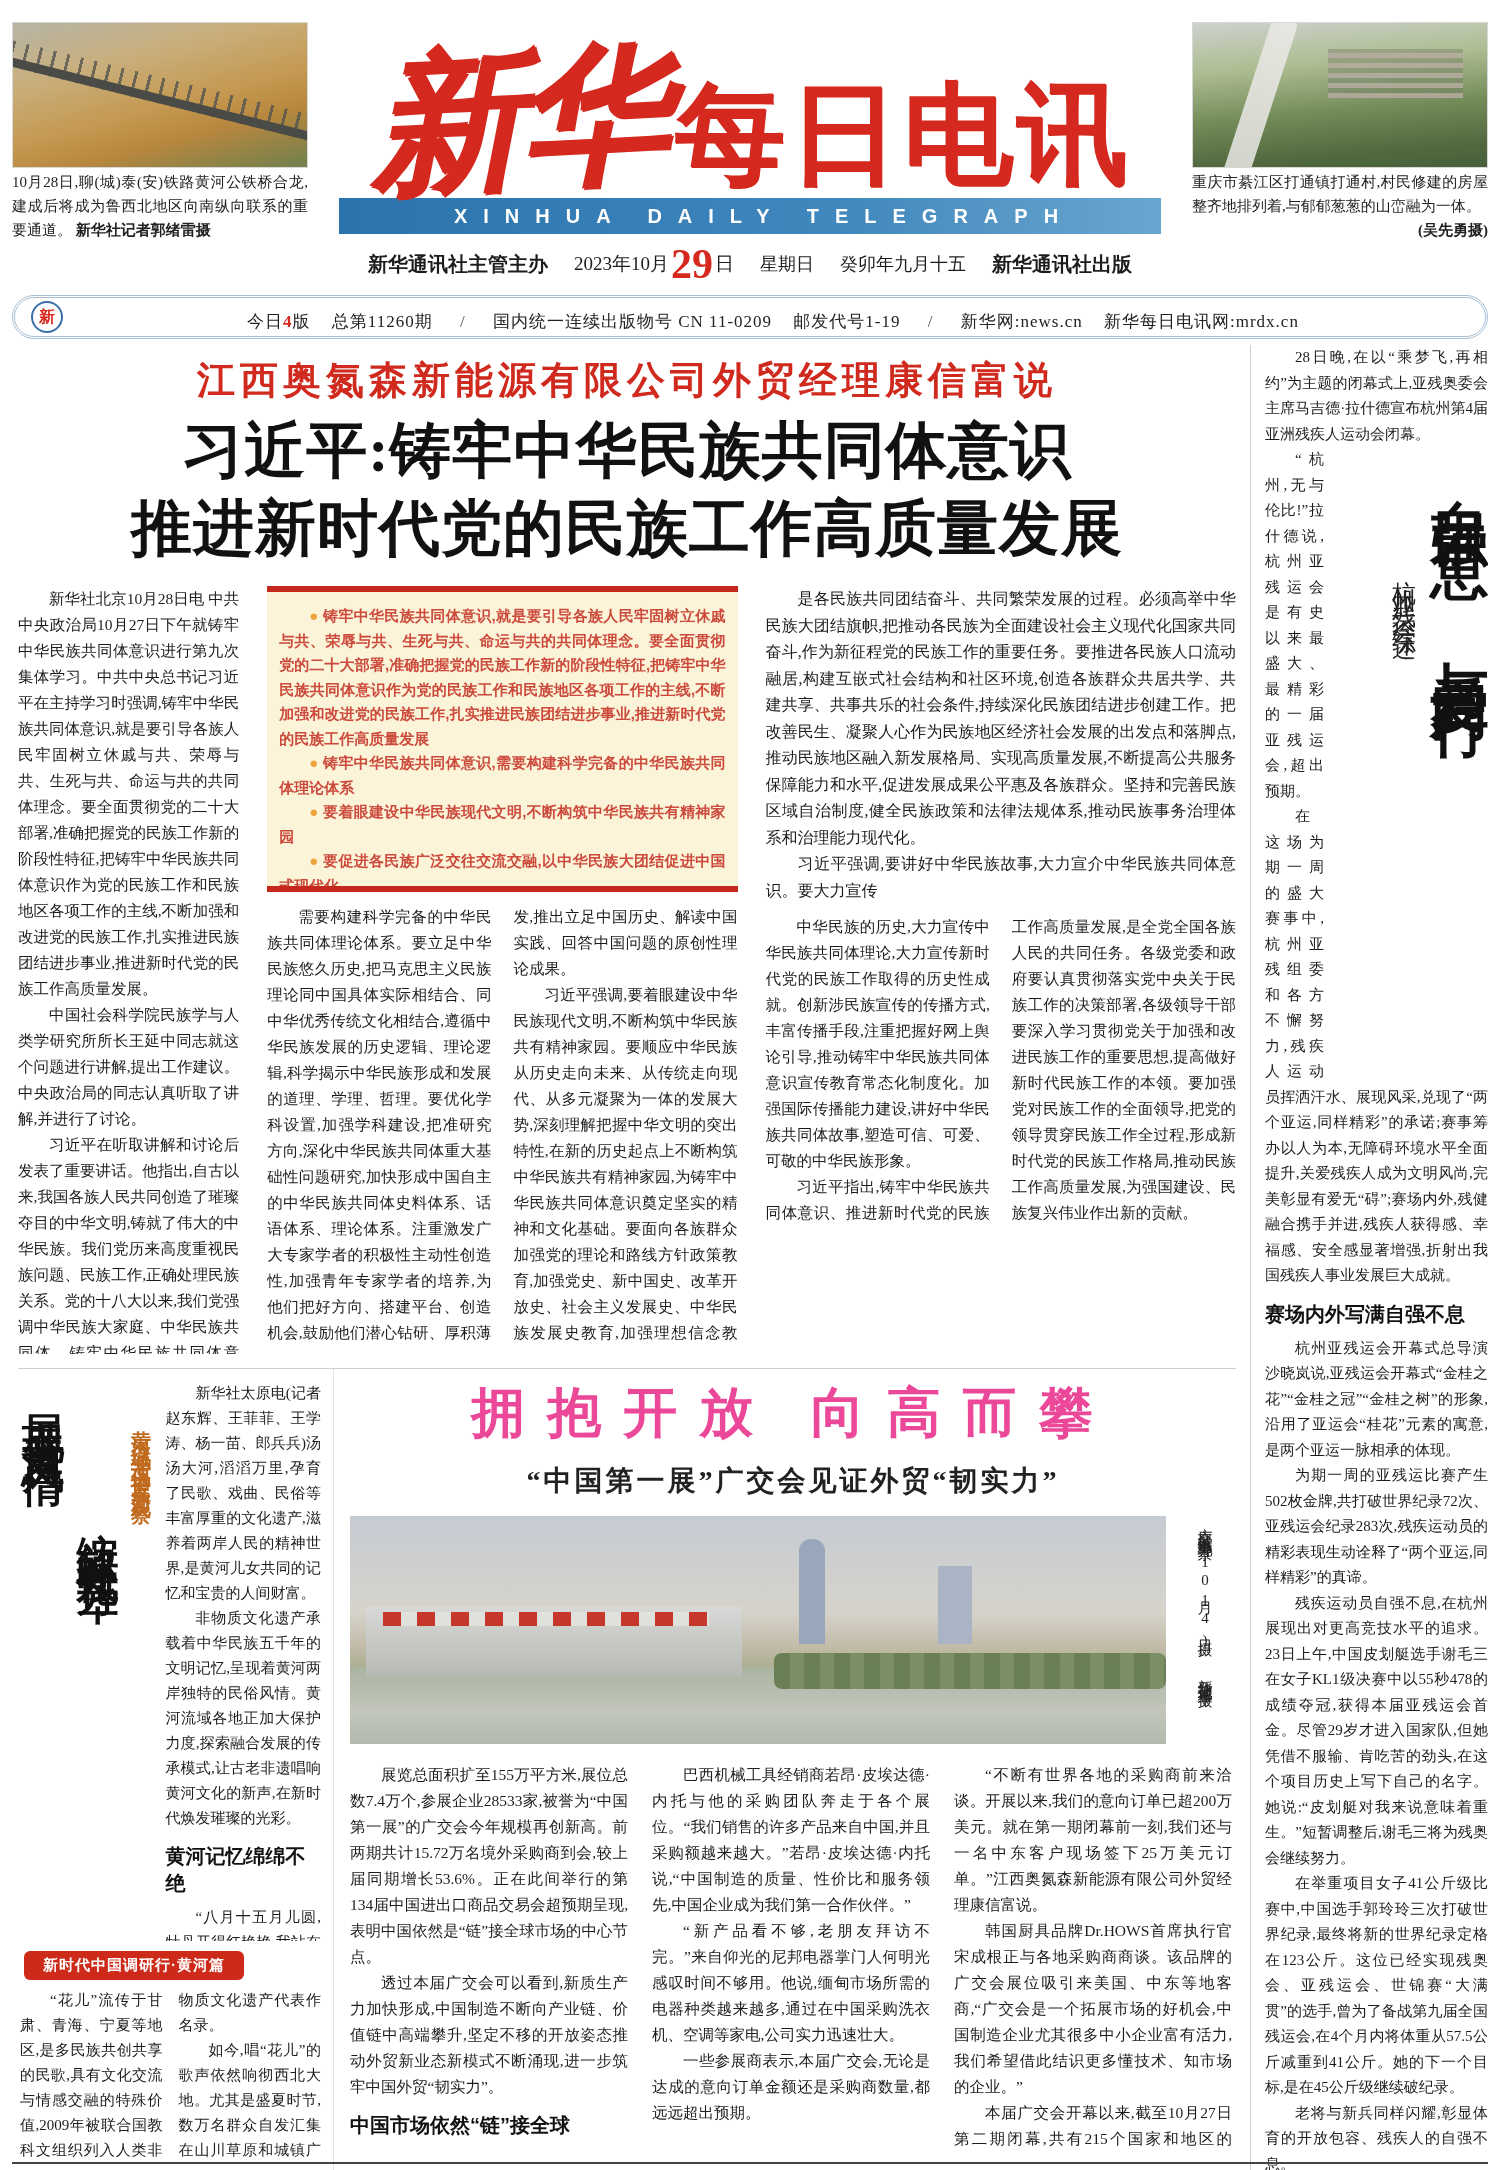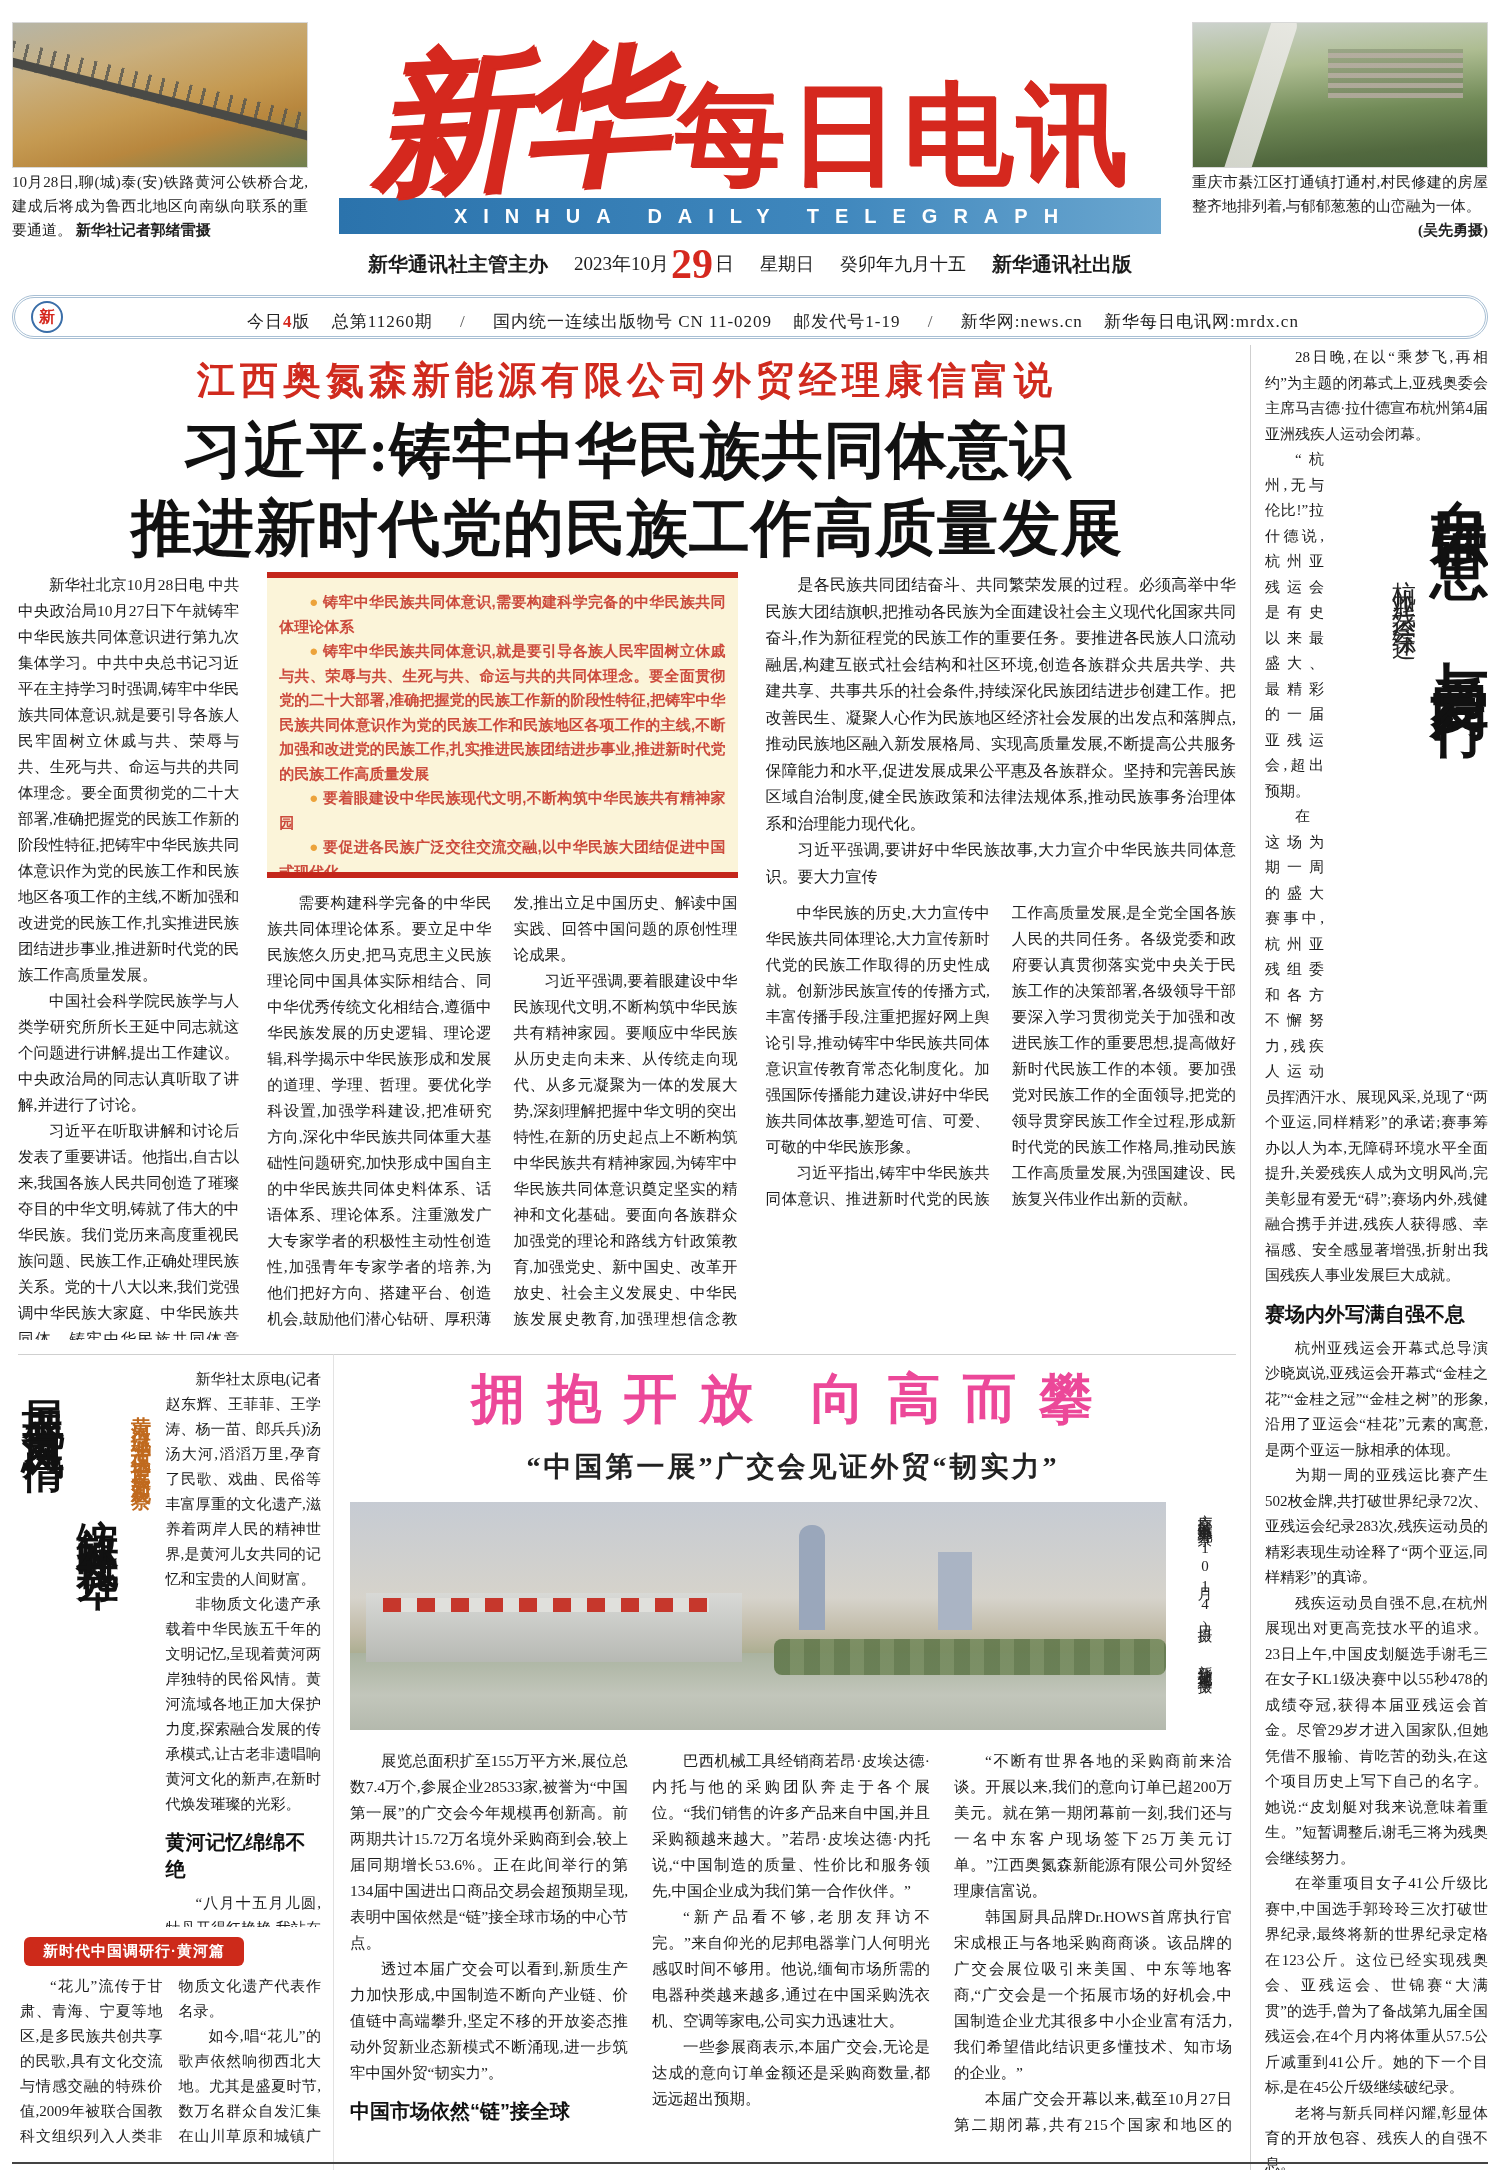--- a/index.html
+++ b/index.html
@@ -47,21 +47,21 @@
   .infobar-text .seg { margin:0 8px; }
 
   
   .content { display:flex; padding:6px 12px 0 18px; }
   .main-left { width:1218px; flex:0 0 1218px; }
   .right-col { flex:1; margin-left:14px; padding-left:14px; border-left:1px solid #cfcfcf; height:1832px; overflow:hidden; }
 
   
   .kicker { text-align:center; color:#d02a1e; font-weight:900; font-size:38px; letter-spacing:5px; margin-top:10px; }
   .headline { text-align:center; font-weight:900; font-size:61px; line-height:1.28; letter-spacing:1px; color:#111; margin-top:6px; }
-  .lead-cols { margin-top:4px; display:grid; grid-template-columns:repeat(5,1fr); gap:28px; height:768px; }
+  .lead-cols { margin-top:18px; display:grid; grid-template-columns:repeat(5,1fr); gap:28px; height:768px; }
   .lead-c1 { grid-column:1/2; overflow:hidden; height:768px; }
   .lead-c23 { grid-column:2/4; display:flex; flex-direction:column; height:768px; }
   .lead-c45 { grid-column:4/6; display:flex; flex-direction:column; height:768px; }
   .para { font-size:15.5px; line-height:26px; text-align:justify; text-indent:2em; }
   .sumbox { border-top:6px solid #c4271b; border-bottom:6px solid #c4271b; background:#fbf4d9;
     padding:12px 12px; height:306px; overflow:hidden; }
   .box-item { font-family:"Liberation Sans","DejaVu Sans",sans-serif; font-weight:bold; color:#cc4a3c;
     font-size:15px; line-height:24.5px; text-align:justify; text-indent:2em; position:relative; }
   .box-item::first-letter { }
   .box-item::before { content:"● "; color:#eca33b; }
@@ -192,22 +192,22 @@
 
     <div class="lead-cols">
       <div class="lead-c1">
           <p class="para">新华社北京10月28日电 中共中央政治局10月27日下午就铸牢中华民族共同体意识进行第九次集体学习。中共中央总书记习近平在主持学习时强调,铸牢中华民族共同体意识,就是要引导各族人民牢固树立休戚与共、荣辱与共、生死与共、命运与共的共同体理念。要全面贯彻党的二十大部署,准确把握党的民族工作新的阶段性特征,把铸牢中华民族共同体意识作为党的民族工作和民族地区各项工作的主线,不断加强和改进党的民族工作,扎实推进民族团结进步事业,推进新时代党的民族工作高质量发展。</p>
           <p class="para">中国社会科学院民族学与人类学研究所所长王延中同志就这个问题进行讲解,提出工作建议。中央政治局的同志认真听取了讲解,并进行了讨论。</p>
           <p class="para">习近平在听取讲解和讨论后发表了重要讲话。他指出,自古以来,我国各族人民共同创造了璀璨夺目的中华文明,铸就了伟大的中华民族。我们党历来高度重视民族问题、民族工作,正确处理民族关系。党的十八大以来,我们党强调中华民族大家庭、中华民族共同体、铸牢中华民族共同体意识、推进中华民族共同体建设等理念,鲜明提出把铸牢中华民族共同体意识作为新时代党的民族工作的主线、作为民族地区各项工作的主线,进一步拓展中国特色解决民族问题的正确道路,形成了党关于加强和改进民族工作的重要思想,开辟了马克思主义民族理论中国化时代化新境界,党的民族工作取得新的历史性成就。</p>
         </div>
 
       <div class="lead-c23">
         <div class="sumbox">
+            <p class="box-item">铸牢中华民族共同体意识,就是要引导各族人民牢固树立休戚与共、荣辱与共、生死与共、命运与共的共同体理念。要全面贯彻党的二十大部署,准确把握党的民族工作新的阶段性特征,把铸牢中华民族共同体意识作为党的民族工作和民族地区各项工作的主线,不断加强和改进党的民族工作,扎实推进民族团结进步事业,推进新时代党的民族工作高质量发展</p>
             <p class="box-item">铸牢中华民族共同体意识,需要构建科学完备的中华民族共同体理论体系</p>
-            <p class="box-item">铸牢中华民族共同体意识,就是要引导各族人民牢固树立休戚与共、荣辱与共、生死与共、命运与共的共同体理念。要全面贯彻党的二十大部署,准确把握党的民族工作新的阶段性特征,把铸牢中华民族共同体意识作为党的民族工作和民族地区各项工作的主线,不断加强和改进党的民族工作,扎实推进民族团结进步事业,推进新时代党的民族工作高质量发展</p>
             <p class="box-item">要着眼建设中华民族现代文明,不断构筑中华民族共有精神家园</p>
             <p class="box-item">要促进各民族广泛交往交流交融,以中华民族大团结促进中国式现代化</p>
           </div>
         <div class="lead-c23-text">
             <p class="para">需要构建科学完备的中华民族共同体理论体系。要立足中华民族悠久历史,把马克思主义民族理论同中国具体实际相结合、同中华优秀传统文化相结合,遵循中华民族发展的历史逻辑、理论逻辑,科学揭示中华民族形成和发展的道理、学理、哲理。要优化学科设置,加强学科建设,把准研究方向,深化中华民族共同体重大基础性问题研究,加快形成中国自主的中华民族共同体史料体系、话语体系、理论体系。注重激发广大专家学者的积极性主动性创造性,加强青年专家学者的培养,为他们把好方向、搭建平台、创造机会,鼓励他们潜心钻研、厚积薄发,推出立足中国历史、解读中国实践、回答中国问题的原创性理论成果。</p>
             <p class="para">习近平强调,要着眼建设中华民族现代文明,不断构筑中华民族共有精神家园。要顺应中华民族从历史走向未来、从传统走向现代、从多元凝聚为一体的发展大势,深刻理解把握中华文明的突出特性,在新的历史起点上不断构筑中华民族共有精神家园,为铸牢中华民族共同体意识奠定坚实的精神和文化基础。要面向各族群众加强党的理论和路线方针政策教育,加强党史、新中国史、改革开放史、社会主义发展史、中华民族发展史教育,加强理想信念教育,深化社会主义核心价值观建设,实施红色基因传承工程,大力弘扬以爱国主义为核心的民族精神、以改革创新为核心的时代精神,增强对伟大祖国、中华民族、中华文化、中国共产党、中国特色社会主义的高度认同,振奋各族人民精神。实施中华优秀传统文化传承发展工程,加强研究和阐释,深入挖掘其时代价值,推动创造性转化、创新性发展,构筑中华民族共有精神家园的精神支柱、中国精神、中国价值,促进各族群众人心归聚、精神相依。全面推广普及国家通用语言文字,全面推行使用国家统编教材,促进各族群众语言相通、心灵相通。</p>
           </div>
       </div>
 
       <div class="lead-c45">

